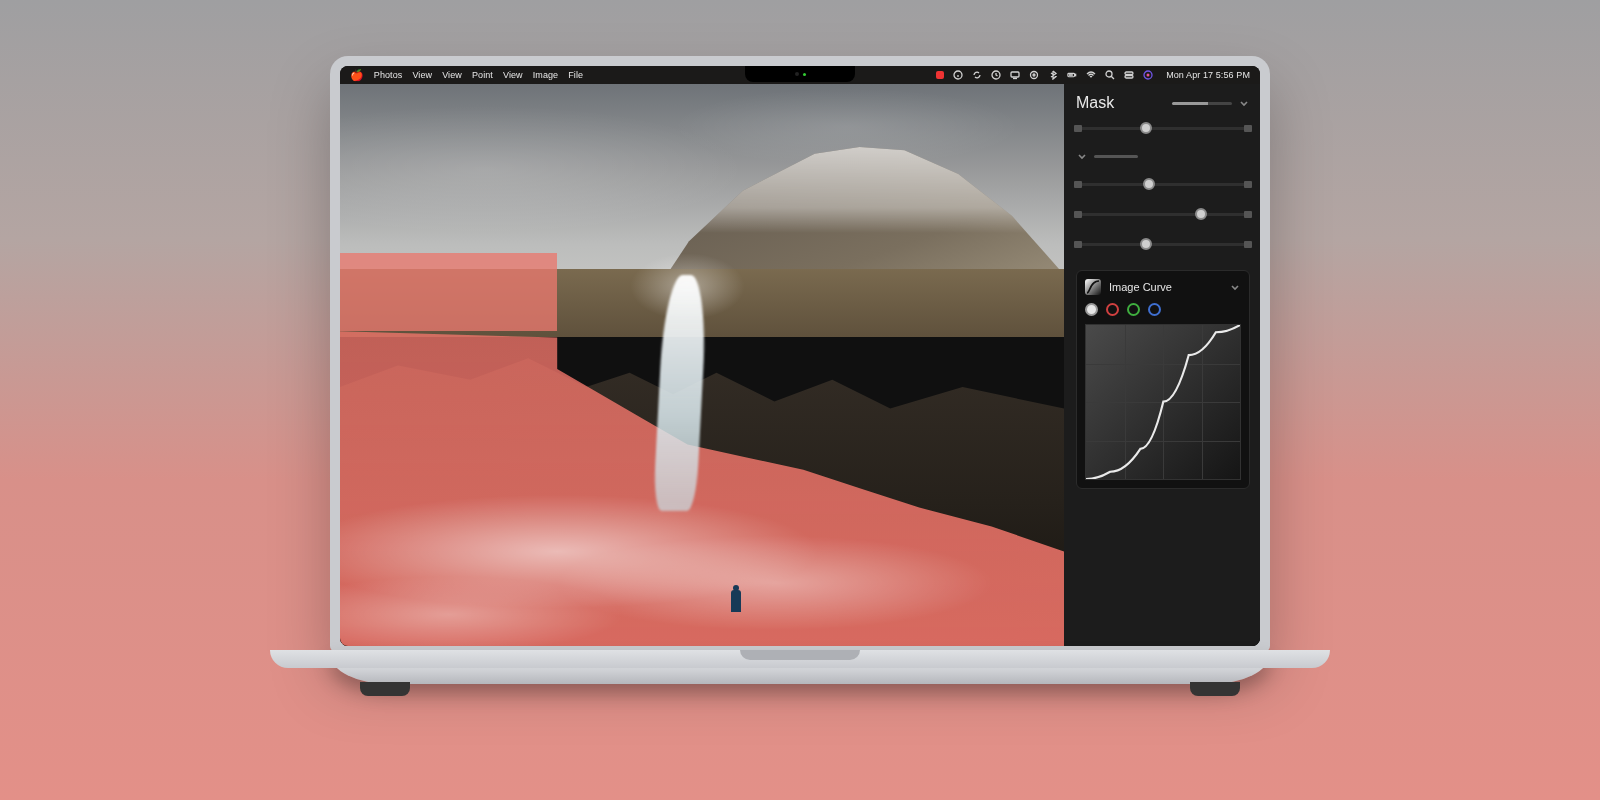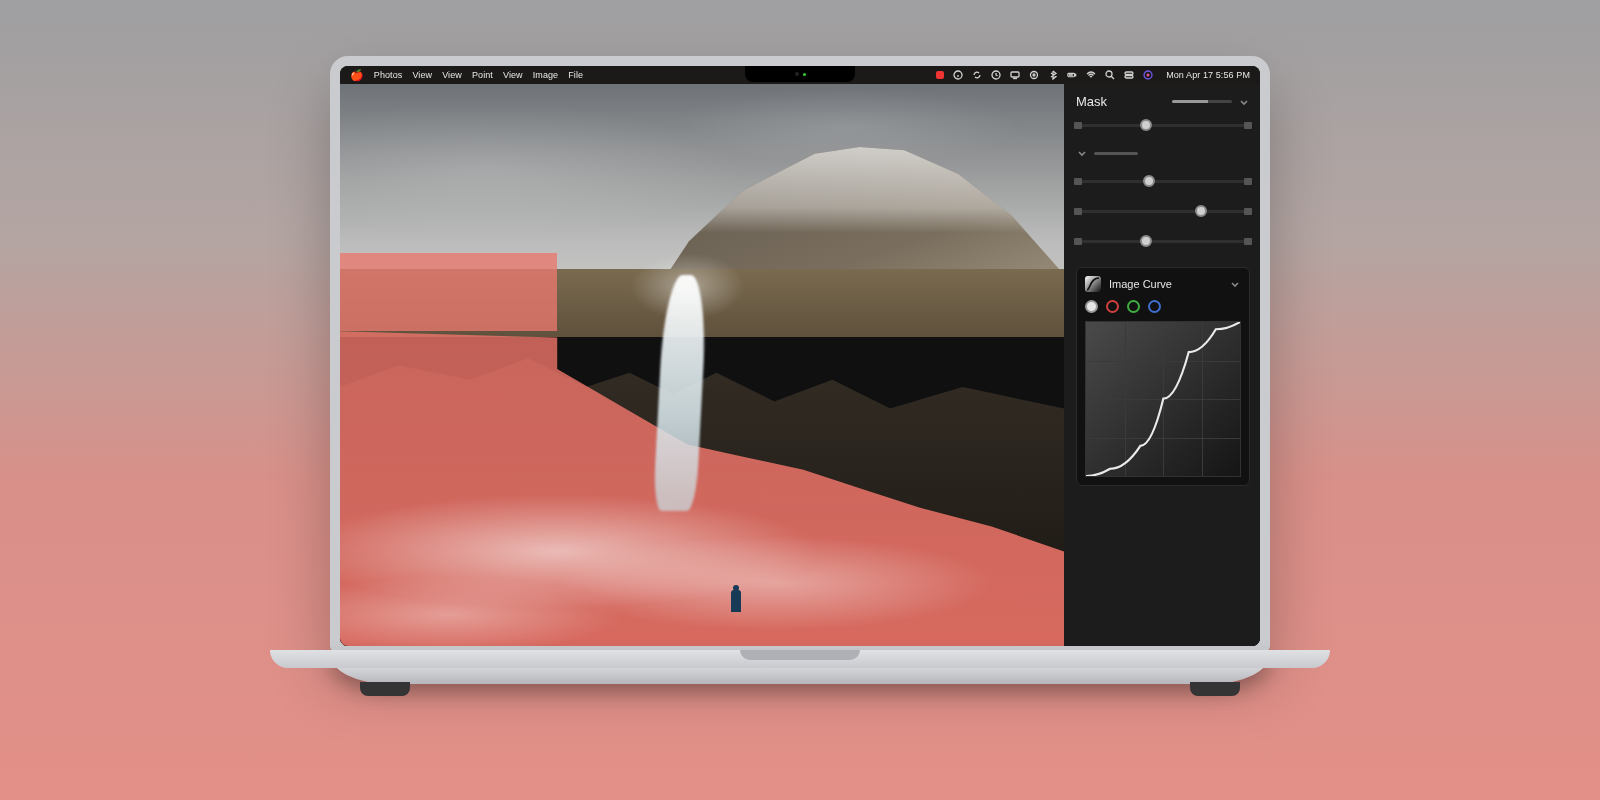--- a/index.html
+++ b/index.html
@@ -117,21 +117,21 @@
     background:#173a57; border-radius:3px 3px 0 0;
   }
   .person::after{content:"";position:absolute;top:-5px;left:2px;width:6px;height:6px;border-radius:50%;background:#173a57;}
   
   .panel {
     width: 196px; background:#1c1c1c; color:#d8d8d8;
     padding: 10px 10px 12px 12px; font-size: 11px;
     display:flex; flex-direction:column; gap:8px;
   }
   .panel-row { display:flex; align-items:center; justify-content:space-between; }
-  .panel-title { color:#e8e8e8; font-size:13px; font-weight:500;}
+  .panel-title { color:#e8e8e8; font-size:16px; font-weight:500;}
   .chev { width:12px;height:12px; }
   .chev svg{width:12px;height:12px;stroke:#888;fill:none;stroke-width:1.6;}
   .mode-bar {
     width:60px; height:3px; border-radius:2px;
     background: linear-gradient(90deg,#999 60%, #444 60%);
   }
   .slider {
     position:relative; height:16px; display:flex; align-items:center;
   }
   .track { position:absolute; left:0; right:0; height:3px; background:#2f2f2f; border-radius:2px;}

